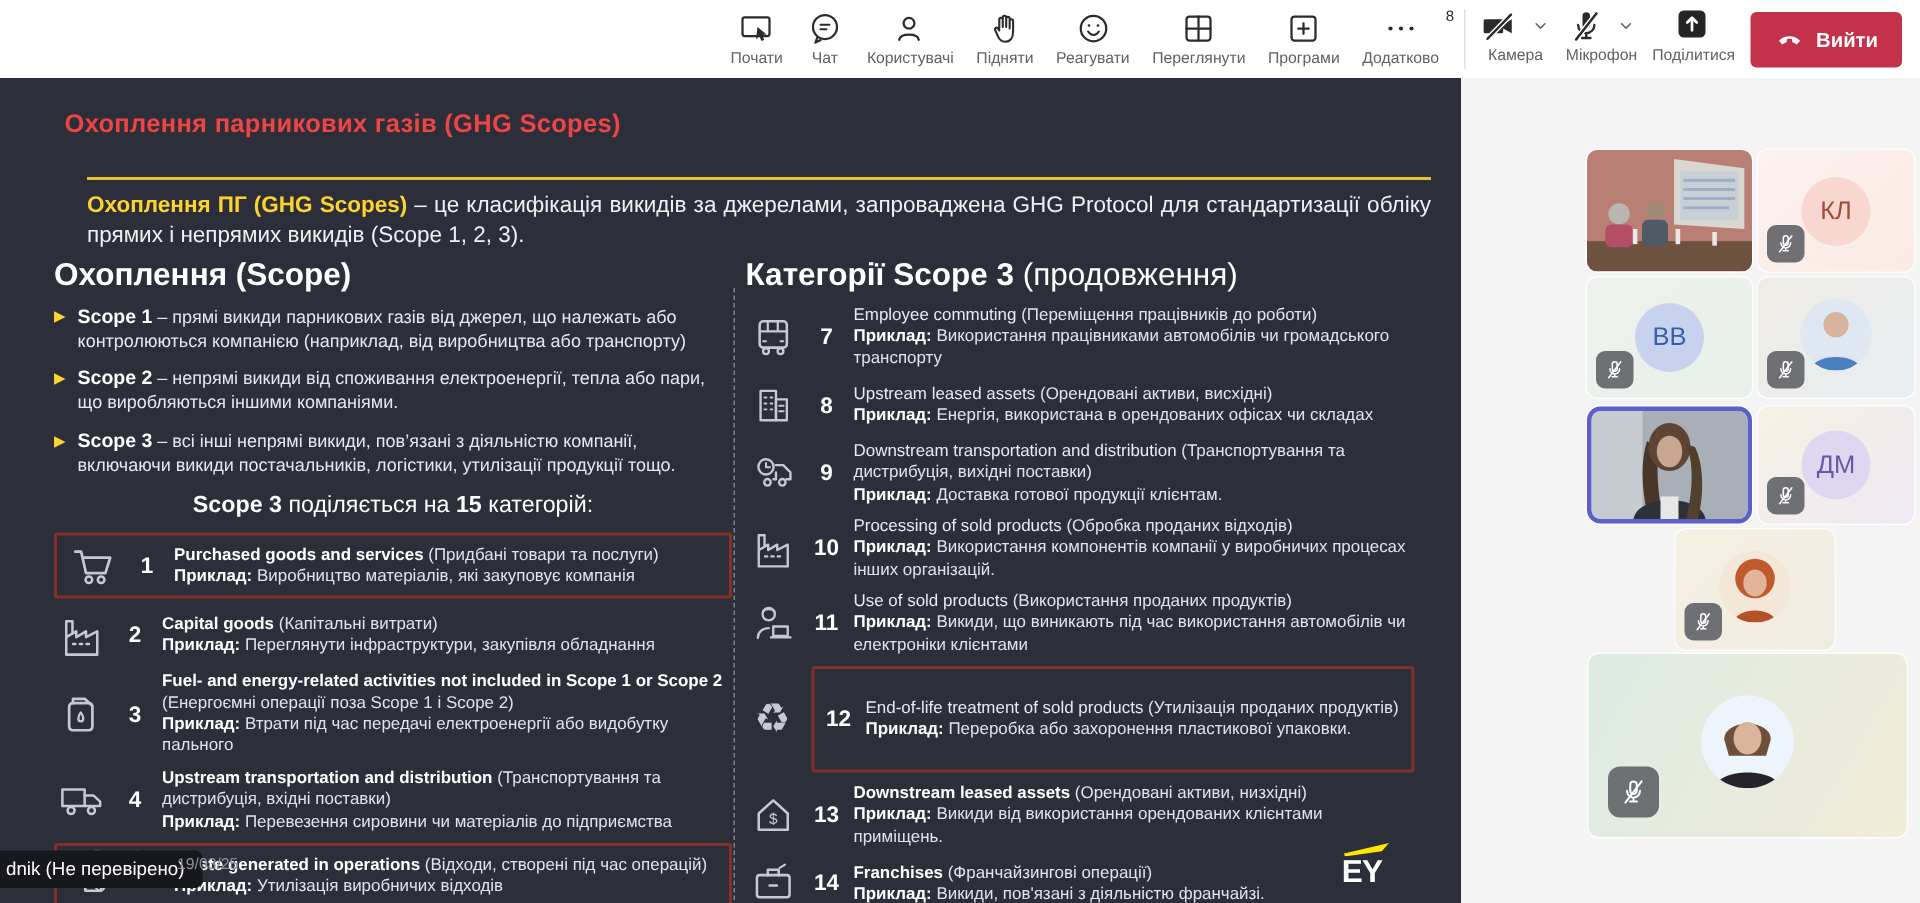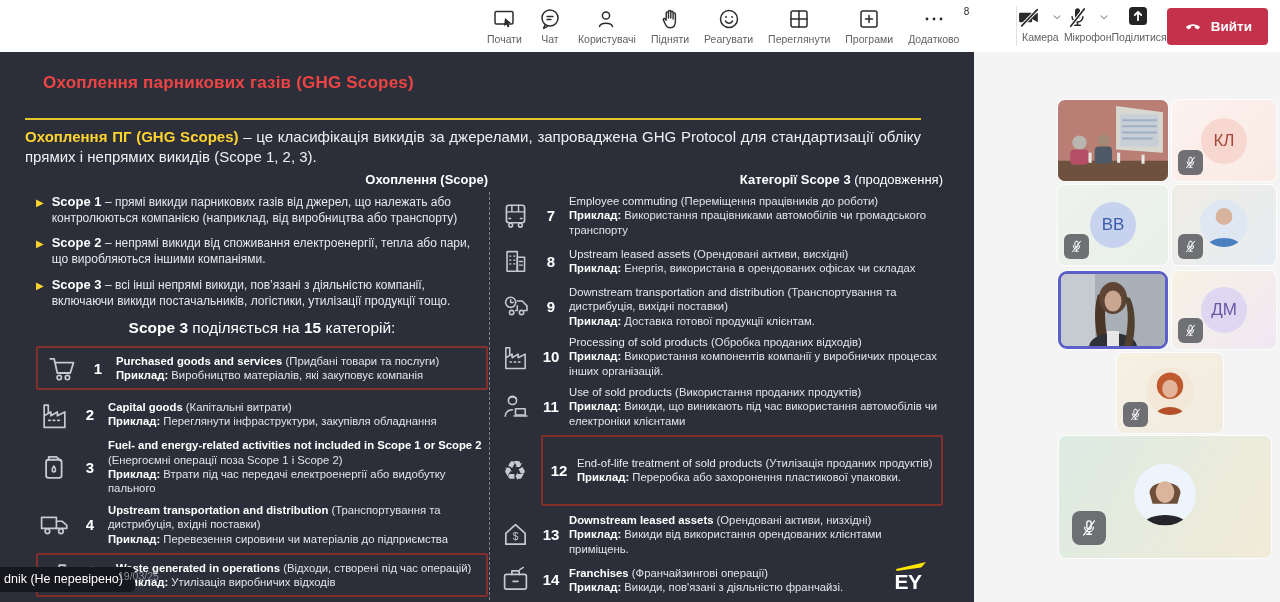--- a/index.html
+++ b/index.html
@@ -8,45 +8,45 @@
   .app { position:relative; width:1280px; height:602px; }
 
   
   .toolbar { position:absolute; left:0; top:0; width:1280px; height:52px; background:#fff; }
   .tb-items { position:absolute; left:484px; top:4px; display:flex; gap:9px; }
   .tb-item { display:flex; flex-direction:column; align-items:center; gap:1px; padding:2px 3px; cursor:pointer; }
   .tb-ico { position:relative; width:26px; height:26px; color:#2b2b2b; display:flex; align-items:center; justify-content:center; }
   .tb-ico svg { width:24px; height:24px; }
   .tb-label { font-size:10.5px; color:#616161; white-space:nowrap; }
   .people-badge { position:absolute; right:-7px; top:2px; font-size:10px; color:#2b2b2b; }
-  .tb-right { position:absolute; right:12px; top:4px; display:flex; align-items:flex-start; gap:0; }
+  .tb-right { position:absolute; right:12px; top:4px; display:flex; align-items:flex-start; gap:10px; }
   .tb-sep { width:1px; height:40px; background:#e1e1e1; margin-top:2px; }
   .device { display:flex; flex-direction:column; align-items:center; gap:1px; }
   .dev-top { display:flex; align-items:center; gap:7px; }
   .dev-top .tb-ico svg { width:25px; height:25px; }
   .chev { width:14px; height:14px; color:#616161; }
   .chev svg { width:14px; height:14px; }
   .share-ico { width:26px; height:26px; color:#242424; }
   .share-ico svg { width:24px; height:24px; }
   .leave-btn { margin-top:4px; display:flex; align-items:center; gap:8px; background:#c4314b;
                color:#fff; border:none; border-radius:4px; padding:0 16px; height:37px;
                font-size:13.5px; font-weight:bold; cursor:pointer; font-family:inherit; }
   .leave-btn svg { width:20px; height:20px; }
 
   
   .slide { position:absolute; left:0; top:52px; width:974px; height:550px; background:#2c2e3a; color:#e7e8ec; }
   .slide-title { position:absolute; left:43px; top:21px; font-size:17px; font-weight:bold; color:#ef4444; letter-spacing:.2px; }
-  .intro { position:absolute; left:25px; top:66px; width:896px; border-top:2px solid #e3c531; padding-top:7px;
+  .intro { position:absolute; left:58px; top:66px; width:896px; border-top:2px solid #e3c531; padding-top:7px;
            font-size:15px; line-height:1.35; text-align:justify; color:#f0f0f2; }
   .intro-lead { color:#fdd42e; font-weight:bold; }
   .col { position:absolute; top:120px; }
   .col-left  { left:36px;  width:452px; }
   .col-right { left:497px; width:446px; }
   .v-divider { position:absolute; left:489px; top:140px; height:418px; border-left:1px dashed #80828e; }
-  .col-head { text-align:right; font-size:13px; color:#fff; margin-bottom:7px; }
+  .col-head { text-align:left; font-size:21px; color:#fff; margin-bottom:7px; }
   .bold { font-weight:bold; } .normal { font-weight:normal; }
   .bullets { display:flex; flex-direction:column; gap:9px; margin-bottom:10px; }
   .bullet { display:flex; gap:8px; font-size:12px; line-height:1.3; color:#e7e8ec; }
   .bullet-marker { color:#fdd42e; font-size:10px; line-height:1.8; font-family:"DejaVu Sans",sans-serif; }
   .bullet-lead { font-weight:bold; font-size:13px; color:#fff; }
   .sub-head { text-align:center; font-size:15.5px; color:#fff; margin:4px 0 9px; }
   .cat-list { display:flex; flex-direction:column; gap:7px; }
   .cat-row { display:flex; align-items:center; gap:8px; }
   .cat-ico { flex:0 0 36px; width:36px; height:34px; color:#c6c9d2; display:flex; align-items:center; justify-content:center; }
   .cat-ico svg { width:31px; height:31px; }

